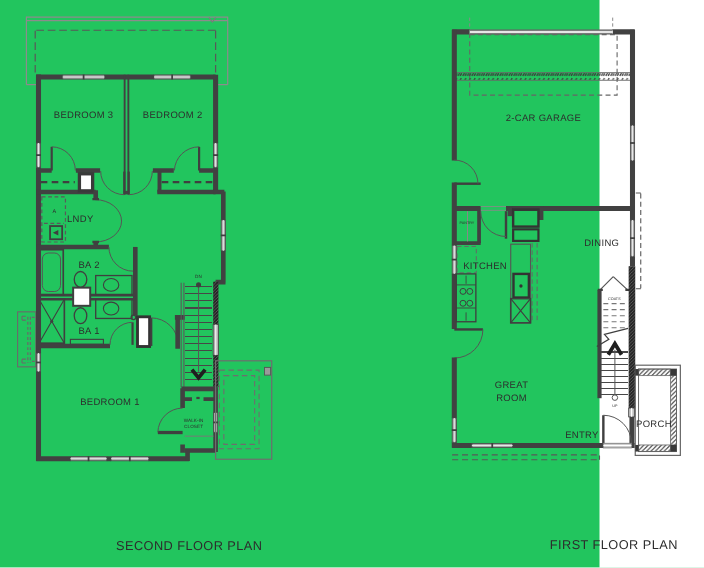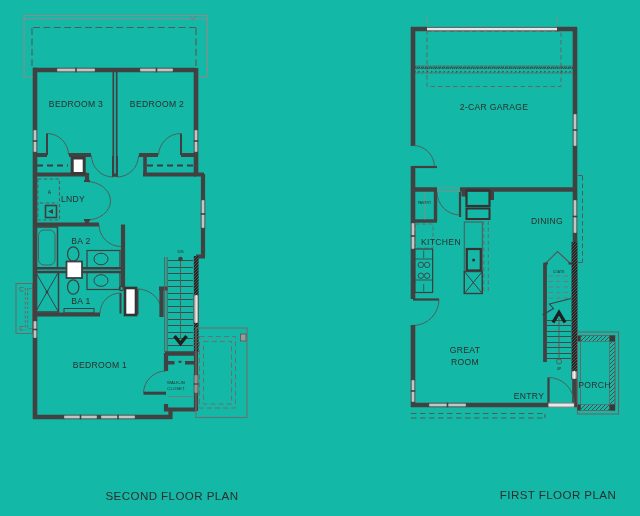--- a/index.html
+++ b/index.html
@@ -1,16 +1,16 @@
 <!DOCTYPE html>
 <html><head>
 <meta charset="utf-8">
 <style>
 html,body{margin:0;padding:0;background:#ffffff;}
-#page{width:640px;height:516px;position:relative;background:#14b8a6;}
+#page{width:545px;height:516px;position:relative;background:#22c55e;}
 svg{display:block;}
 text{font-family:"Liberation Sans",sans-serif;fill:#2d2d2d;-webkit-font-smoothing:antialiased;}
 .rm{font-size:8.6px;letter-spacing:.3px;}
 .tiny{font-size:4.2px;letter-spacing:.1px;}
 .title{font-size:11.6px;letter-spacing:.4px;}
 </style>
 </head>
 <body>
 <div id="page">
 <svg width="640" height="516" viewBox="0 0 640 516">

